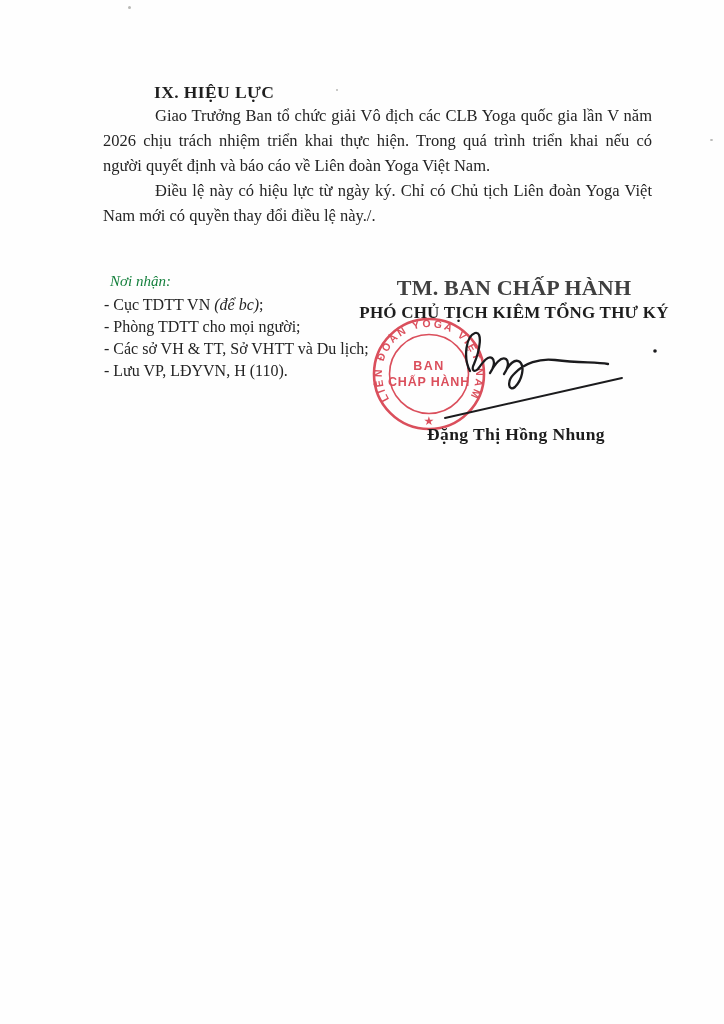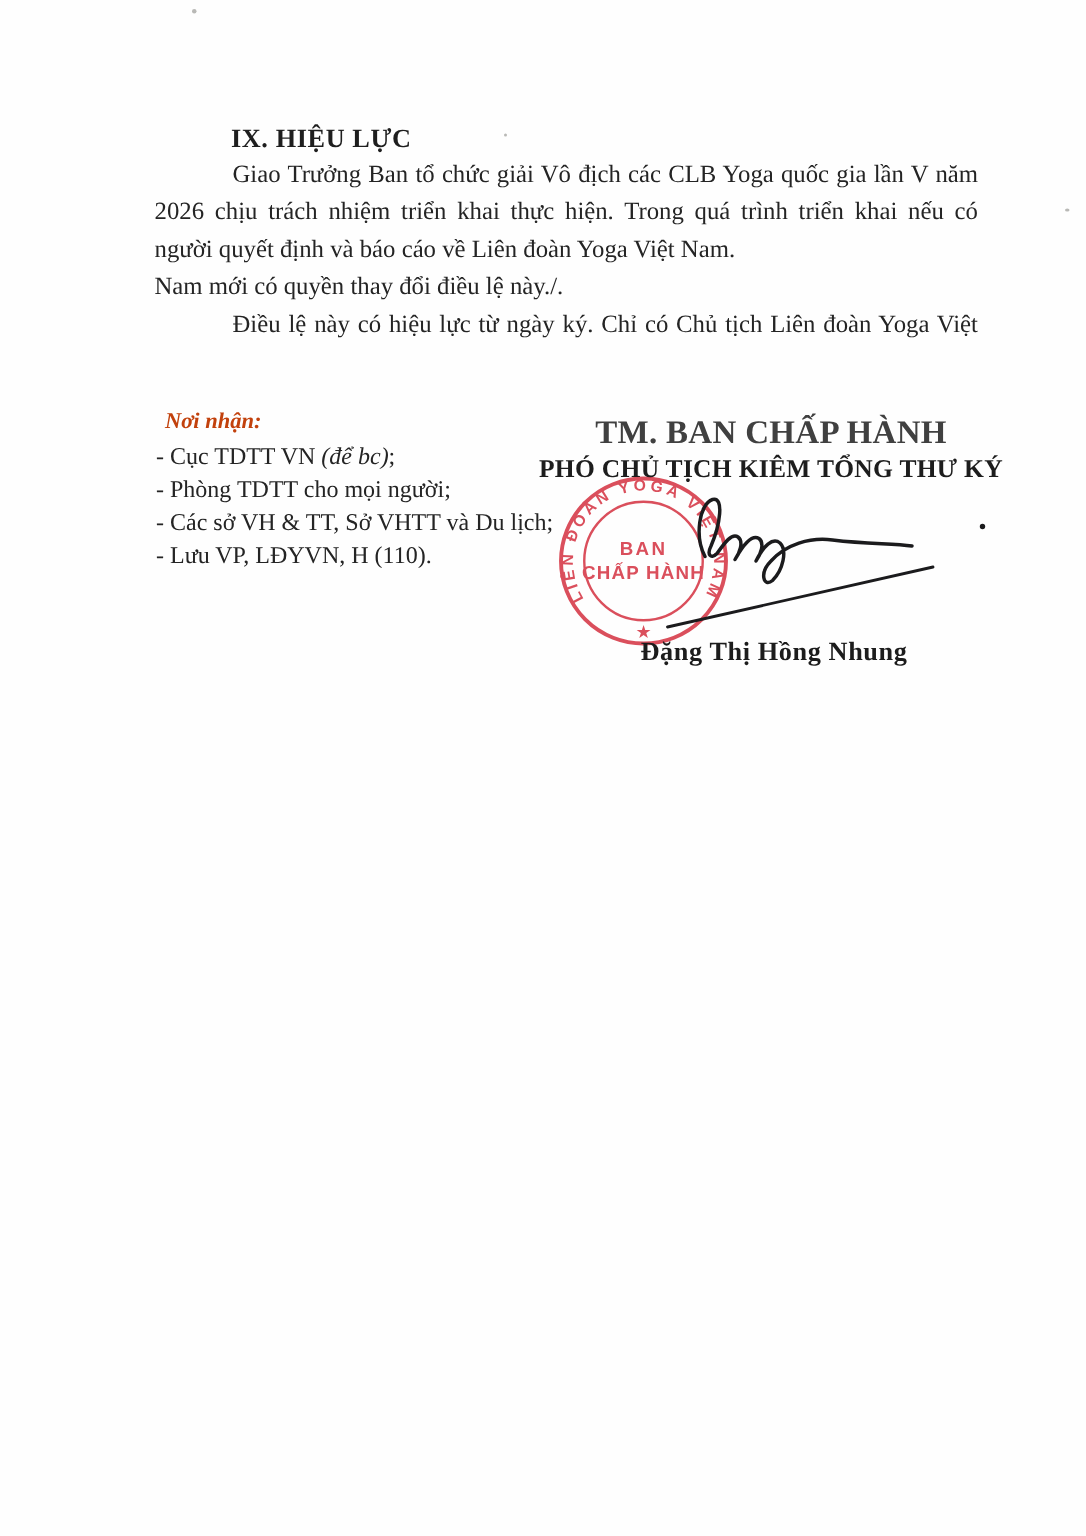--- a/index.html
+++ b/index.html
@@ -12,21 +12,21 @@
     font-size:17.5px;font-weight:bold;letter-spacing:0.4px;color:#1e1e1e;
   }
   .body-col{position:absolute;left:103px;top:103px;width:549px;}
   .bline{
     height:25px;line-height:25px;font-size:16.5px;white-space:nowrap;color:#242424;
   }
   .bline.j{text-align:justify;text-align-last:justify;text-justify:inter-word;white-space:normal;}
   .bline.indent{padding-left:52px;box-sizing:border-box;}
   .recipients{position:absolute;left:104px;top:273px;width:280px;}
   .recipients-label{
-    font-size:15px;font-weight:bold;font-style:italic;color:#c2410c;
+    font-size:15px;font-weight:normal;font-style:italic;color:#15803d;
     padding-left:6px;margin-bottom:4px;
   }
   .recipient-item{font-size:16px;line-height:22px;color:#242424;white-space:nowrap;}
   .recipient-item .it{font-style:italic;}
   .sig-block{position:absolute;left:358px;top:276px;width:312px;text-align:center;}
   .sig-org{font-size:22px;font-weight:bold;line-height:24px;color:#404040;letter-spacing:0.2px;}
   .sig-title{font-size:17px;font-weight:bold;line-height:25px;color:#1d1d1d;letter-spacing:0.2px;}
   .sig-name{
     position:absolute;left:368px;top:424px;width:296px;text-align:center;
     font-size:17.5px;font-weight:bold;color:#1c1c1c;letter-spacing:0.4px;
@@ -45,22 +45,22 @@
 <body>
 
 <div class="page">
 
   <h1 class="heading">IX. HIỆU LỰC</h1>
 
   <div class="body-col">
     <div class="bline j indent">Giao Trưởng Ban tổ chức giải Vô địch các CLB Yoga quốc gia lần V năm</div>
     <div class="bline j">2026 chịu trách nhiệm triển khai thực hiện. Trong quá trình triển khai nếu có</div>
     <div class="bline">người quyết định và báo cáo về Liên đoàn Yoga Việt Nam.</div>
+    <div class="bline j indent">Điều lệ này có hiệu lực từ ngày ký. Chỉ có Chủ tịch Liên đoàn Yoga Việt</div>
     <div class="bline">Nam mới có quyền thay đổi điều lệ này./.</div>
-    <div class="bline j indent">Điều lệ này có hiệu lực từ ngày ký. Chỉ có Chủ tịch Liên đoàn Yoga Việt</div>
   </div>
 
   <div class="recipients">
     <div class="recipients-label">Nơi nhận:</div>
     <div class="recipient-item"><span>- Cục TDTT VN </span><span class="it">(để bc)</span><span>;</span></div>
     <div class="recipient-item">- Phòng TDTT cho mọi người;</div>
     <div class="recipient-item">- Các sở VH &amp; TT, Sở VHTT và Du lịch;</div>
     <div class="recipient-item">- Lưu VP, LĐYVN, H (110).</div>
   </div>
 

